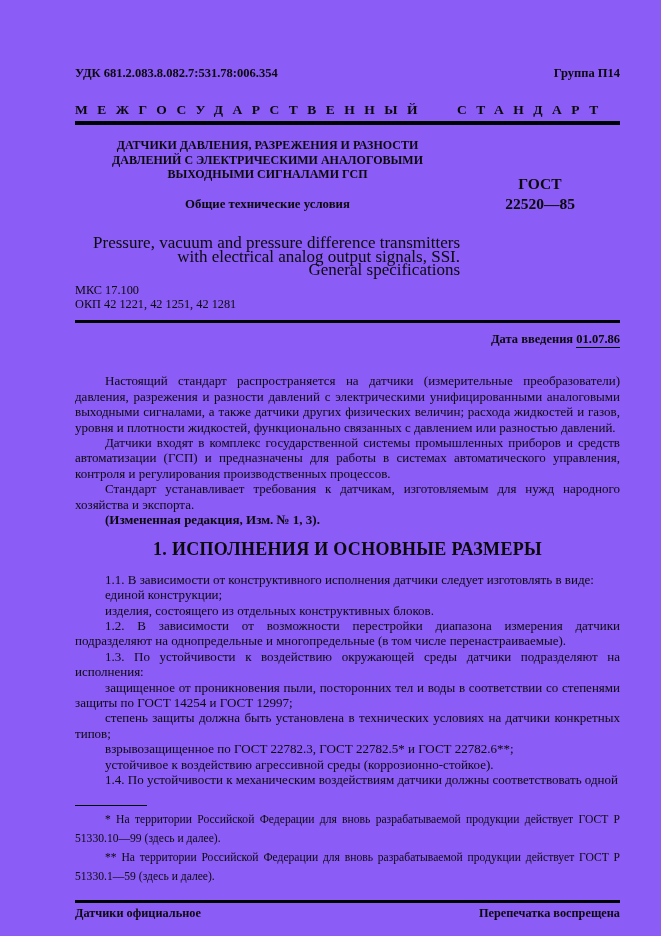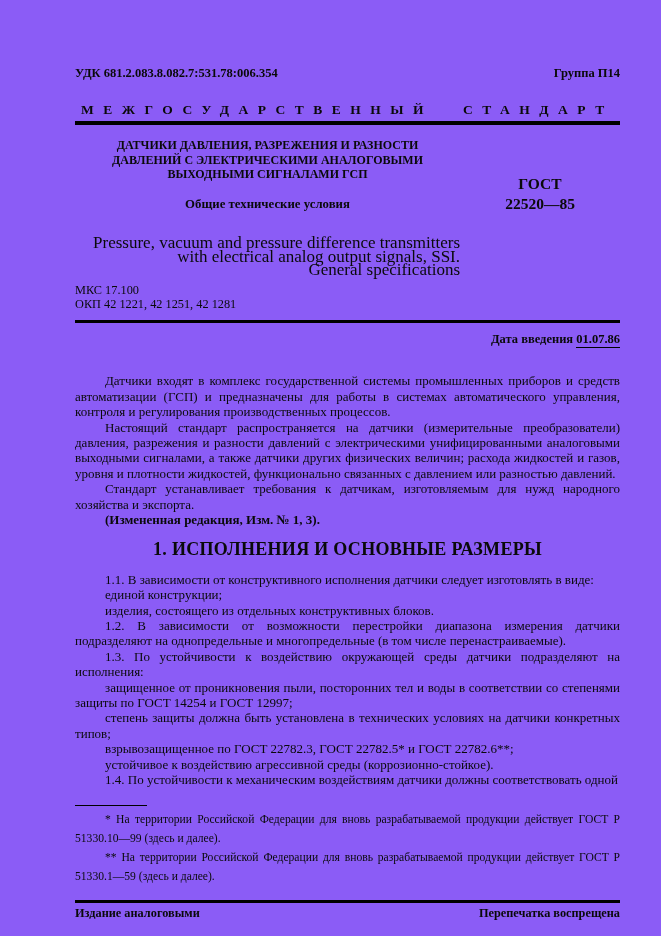--- a/index.html
+++ b/index.html
@@ -15,21 +15,21 @@
     padding:66px 41px 0 75px;
     overflow:hidden;
     background:#8b5cf6;
   }
   .row-between { display:flex; justify-content:space-between; align-items:baseline; }
   .udk-row { font-size:12.5px; font-weight:bold; }
   .kind {
     margin-top:21px;
     font-weight:bold; font-size:13.5px;
     letter-spacing:9.5px; word-spacing:17px;
-    white-space:nowrap; overflow:hidden;margin-left:6px;
+    white-space:nowrap; overflow:hidden;
   }
   .rule-thick { height:4px; background:#000; margin-top:3px; }
   .rule-mid { height:3px; background:#000; }
   .title-wrap { display:flex; margin-top:13px; }
   .title-left { width:385px; text-align:center; }
   .title-line { font-weight:bold; font-size:12px; line-height:14.6px; }
   .subtitle { font-weight:bold; font-size:12.8px; margin-top:15px; }
   .designation {
     flex:1; text-align:center;
     font-weight:bold; font-size:15.5px; line-height:20px;
@@ -91,22 +91,22 @@
 
   <div class="rule-mid rule2"></div>
 
   <div class="date-row">
     <span>Дата введения</span>
     <span> </span>
     <span class="date-val">01.07.86</span>
   </div>
 
   <div class="body-text">
+    <p>Настоящий стандарт распространяется на датчики (измерительные преобразователи) давления, разрежения и разности давлений с электрическими унифицированными аналоговыми выходными сигналами, а также датчики других физических величин; расхода жидкостей и газов, уровня и плотности жидкостей, функционально связанных с давлением или разностью давлений.</p>
     <p>Датчики входят в комплекс государственной системы промышленных приборов и средств автоматизации (ГСП) и предназначены для работы в системах автоматического управления, контроля и регулирования производственных процессов.</p>
-    <p>Настоящий стандарт распространяется на датчики (измерительные преобразователи) давления, разрежения и разности давлений с электрическими унифицированными аналоговыми выходными сигналами, а также датчики других физических величин; расхода жидкостей и газов, уровня и плотности жидкостей, функционально связанных с давлением или разностью давлений.</p>
     <p>Стандарт устанавливает требования к датчикам, изготовляемым для нужд народного хозяйства и экспорта.</p>
     <p class="bold-note">(Измененная редакция, Изм. № 1, 3).</p>
 
     <div class="section-heading">1.  ИСПОЛНЕНИЯ И ОСНОВНЫЕ РАЗМЕРЫ</div>
 
     <p>1.1.  В зависимости от конструктивного исполнения датчики следует изготовлять в виде:</p>
     <p>единой конструкции;</p>
     <p>изделия, состоящего из отдельных конструктивных блоков.</p>
     <p>1.2.  В зависимости от возможности перестройки диапазона измерения датчики подразделяют на однопредельные и многопредельные (в том числе перенастраиваемые).</p>
     <p>1.3.  По устойчивости к воздействию окружающей среды датчики подразделяют на исполнения:</p>
@@ -118,17 +118,17 @@
   </div>
 
   <div class="footnote-sep"></div>
   <div class="footnotes">
     <p>* На территории Российской Федерации для вновь разрабатываемой продукции действует ГОСТ Р 51330.10—99 (здесь и далее).</p>
     <p>** На территории Российской Федерации для вновь разрабатываемой продукции действует ГОСТ Р 51330.1—59 (здесь и далее).</p>
   </div>
 
   <div class="rule-mid footer-rule"></div>
   <div class="row-between footer-row">
-    <span>Издание аналоговыми</span>
+    <span>Датчики официальное</span>
     <span>Перепечатка воспрещена</span>
   </div>
 
 </div>
 
 </body></html>

